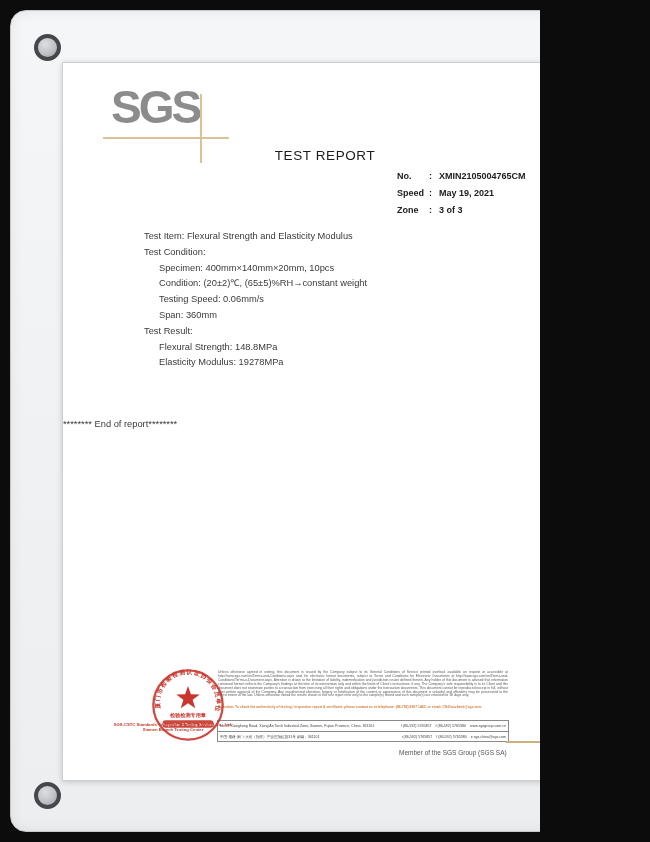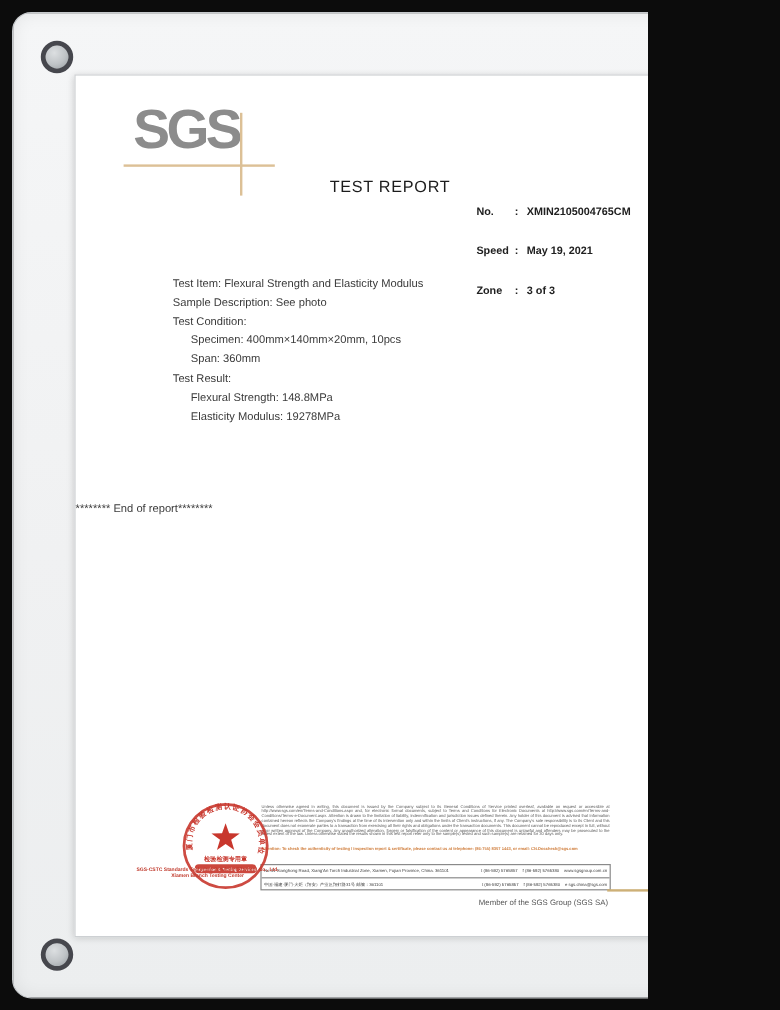--- a/index.html
+++ b/index.html
@@ -21,21 +21,21 @@
   
   .logo-text{position:absolute;left:48px;top:21px;font-size:46px;font-weight:700;
              color:#8c8c8c;letter-spacing:-3px;line-height:1;}
   .logo-hline{position:absolute;left:40px;top:74px;width:126px;height:2px;background:#dcc096;}
   .logo-vline{position:absolute;left:137px;top:31px;width:2px;height:69px;background:#dcc096;}
 
   .title{position:absolute;left:0;top:85px;width:100%;text-align:center;
          font-size:13.5px;font-weight:400;color:#1c1c1c;letter-spacing:.6px;}
 
   .meta{position:absolute;left:334px;top:107px;display:grid;
-        grid-template-columns:32px 10px auto;row-gap:20px;
+        grid-template-columns:32px 10px auto;row-gap:4px;
         font-size:9px;font-weight:700;color:#202020;line-height:13px;}
 
   .body-lines{position:absolute;left:81px;top:166px;width:440px;
               font-size:9.3px;color:#3a3a3a;}
   .rline{line-height:15.8px;white-space:pre;}
   .rline.ind{padding-left:15px;}
   .endline{position:absolute;left:0;top:356px;width:100%;text-align:left;
            font-size:9.3px;color:#3a3a3a;}
 
   
@@ -80,23 +80,24 @@
       <span>Speed</span>
       <span>:</span>
       <span>May 19, 2021</span>
       <span>Zone</span>
       <span>:</span>
       <span>3 of  3</span>
     </div>
 
     <div class="body-lines">
         <div class="rline">Test Item: Flexural Strength and Elasticity Modulus</div>
-        <div class="rline">Sample Description: See photo</div>
         <div class="rline">Test Condition:</div>
         <div class="rline ind">Specimen: 400mm×140mm×20mm, 10pcs</div>
+        <div class="rline ind">Condition: (20±2)℃, (65±5)%RH→constant weight</div>
+        <div class="rline ind">Testing Speed: 0.06mm/s</div>
         <div class="rline ind">Span: 360mm</div>
         <div class="rline">Test Result:</div>
         <div class="rline ind">Flexural Strength: 148.8MPa</div>
         <div class="rline ind">Elasticity Modulus: 19278MPa</div>
       </div>
     <div class="endline">******** End of report********</div>
 
     <div class="disclaimer">Unless otherwise agreed in writing, this document is issued by the Company subject to its General Conditions of Service printed overleaf, available on request or accessible at http://www.sgs.com/en/Terms-and-Conditions.aspx and, for electronic format documents, subject to Terms and Conditions for Electronic Documents at http://www.sgs.com/en/Terms-and-Conditions/Terms-e-Document.aspx. Attention is drawn to the limitation of liability, indemnification and jurisdiction issues defined therein. Any holder of this document is advised that information contained hereon reflects the Company's findings at the time of its intervention only and within the limits of Client's instructions, if any. The Company's sole responsibility is to its Client and this document does not exonerate parties to a transaction from exercising all their rights and obligations under the transaction documents. This document cannot be reproduced except in full, without prior written approval of the Company. Any unauthorized alteration, forgery or falsification of the content or appearance of this document is unlawful and offenders may be prosecuted to the fullest extent of the law. Unless otherwise stated the results shown in this test report refer only to the sample(s) tested and such sample(s) are retained for 30 days only.</div>
     <div class="attention">Attention: To check the authenticity of testing / inspection report &amp; certificate, please contact us at telephone: (86-755) 8307 1443, or email: CN.Doccheck@sgs.com</div>
 

